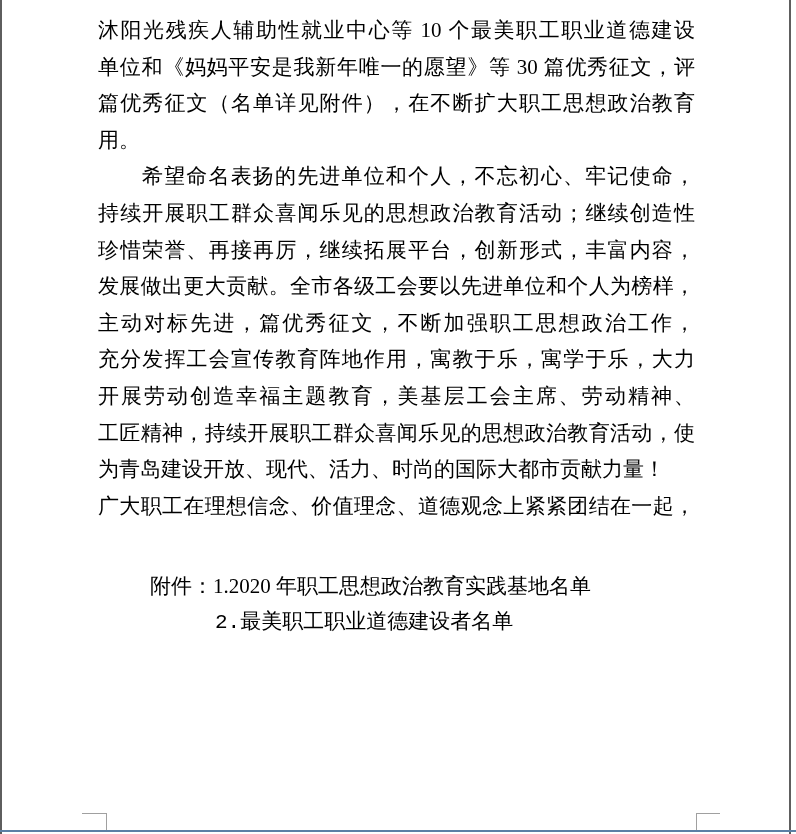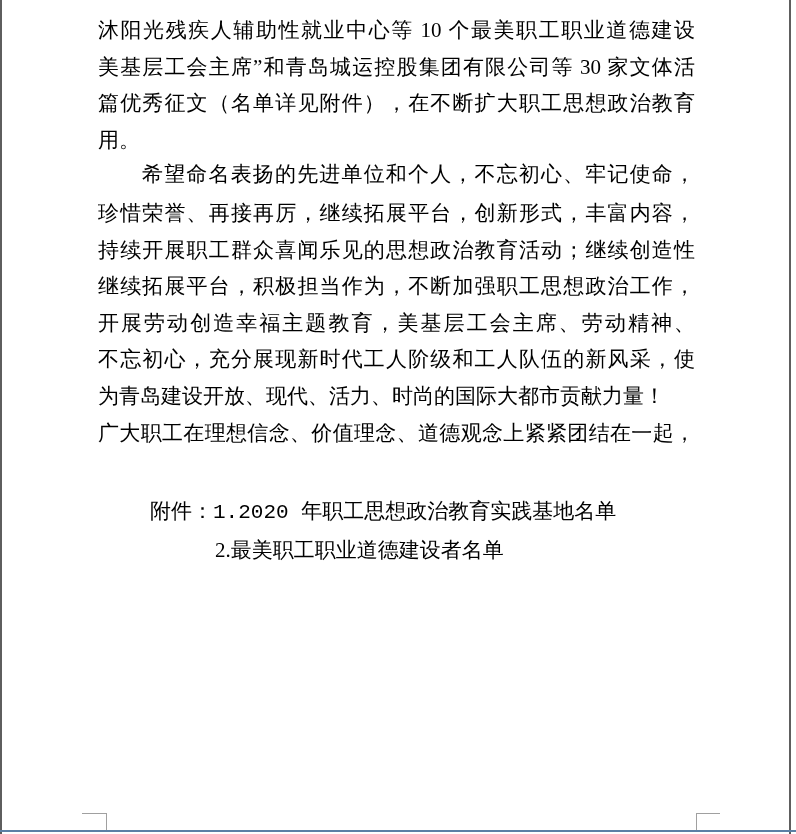--- a/index.html
+++ b/index.html
@@ -62,56 +62,57 @@
   .line {
     white-space: nowrap;
     text-align: justify;
     text-align-last: justify;
   }
   .line.last {
     text-align-last: left;
   }
   .line.indent {
     padding-left: 44px;
-    font-family: Liberation Mono, monospace;
   }
   .attachments {
     margin-top: 44px;
   }
   .att-line {
     white-space: nowrap;
     text-align: left;
   }
-  .att-line-1 { padding-left: 52px; font-family: Liberation Mono, monospace; }
-  .att-line-2 { padding-left: 117px; }
+  .att-line-1 { padding-left: 52px; }
+  .att-line-2 { padding-left: 117px; font-family: Liberation Mono, monospace; }
 </style>
 </head>
 <body>
 
 <div class="page">
 
   <div class="edge edge-left"></div>
   <div class="edge edge-right"></div>
 
   <div class="text-area">
 
     <div>
       <div class="line">沐阳光残疾人辅助性就业中心等 10 个最美职工职业道德建设</div>
-      <div class="line">美基层工会主席”和青岛城运控股集团有限公司等 30 家文体活</div>
+      <div class="line">单位和《妈妈平安是我新年唯一的愿望》等 30 篇优秀征文，评</div>
       <div class="line">篇优秀征文（名单详见附件），在不断扩大职工思想政治教育</div>
       <div class="line last">用。</div>
     </div>
 
     <div>
       <div class="line indent">希望命名表扬的先进单位和个人，不忘初心、牢记使命，</div>
+      <div class="line">持续开展职工群众喜闻乐见的思想政治教育活动；继续创造性</div>
       <div class="line">珍惜荣誉、再接再厉，继续拓展平台，创新形式，丰富内容，</div>
-      <div class="line">持续开展职工群众喜闻乐见的思想政治教育活动；继续创造性</div>
-      <div class="line">继续拓展平台，积极担当作为，不断加强职工思想政治工作，</div>
+      <div class="line">发展做出更大贡献。全市各级工会要以先进单位和个人为榜样，</div>
+      <div class="line">主动对标先进，篇优秀征文，不断加强职工思想政治工作，</div>
+      <div class="line">充分发挥工会宣传教育阵地作用，寓教于乐，寓学于乐，大力</div>
       <div class="line">开展劳动创造幸福主题教育，美基层工会主席、劳动精神、</div>
-      <div class="line">不忘初心，充分展现新时代工人阶级和工人队伍的新风采，使</div>
+      <div class="line">工匠精神，持续开展职工群众喜闻乐见的思想政治教育活动，使</div>
       <div class="line last">为青岛建设开放、现代、活力、时尚的国际大都市贡献力量！</div>
       <div class="line">广大职工在理想信念、价值理念、道德观念上紧紧团结在一起，</div>
     </div>
 
     <div class="attachments">
       <div class="att-line att-line-1">附件：1.2020 年职工思想政治教育实践基地名单</div>
       <div class="att-line att-line-2">2.最美职工职业道德建设者名单</div>
     </div>
 
   </div>

